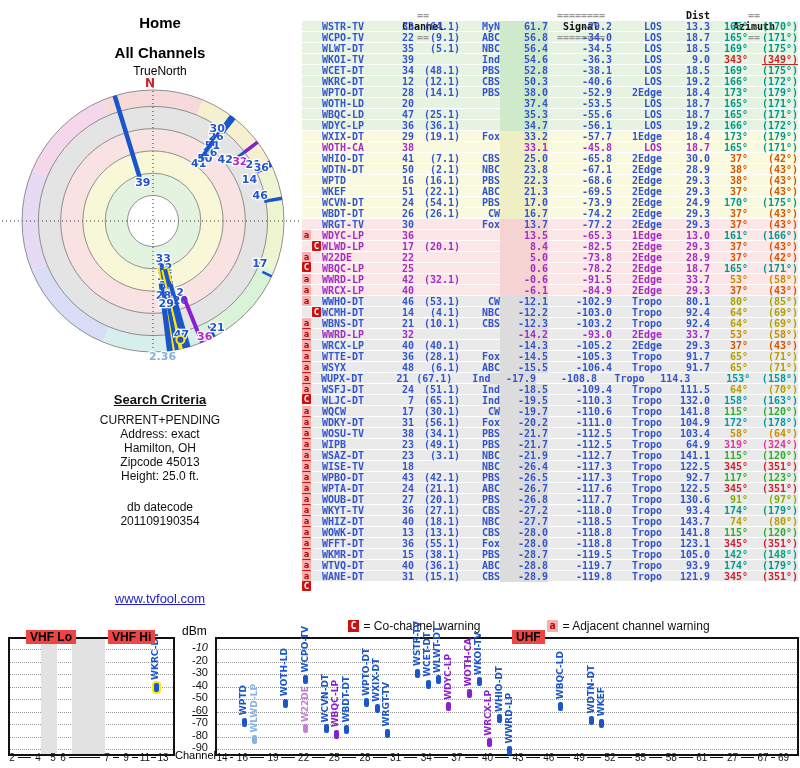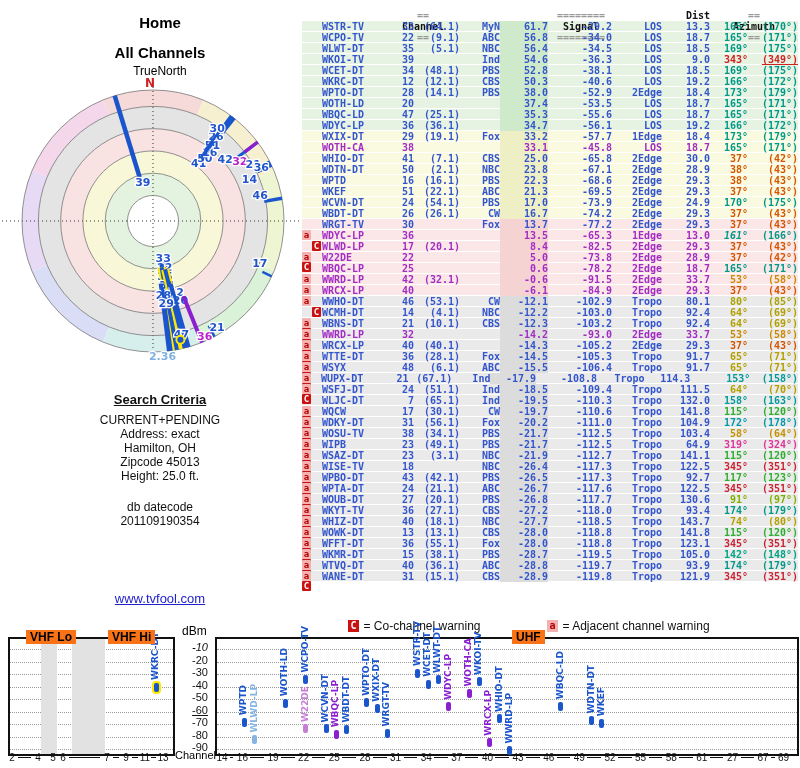--- a/index.html
+++ b/index.html
@@ -42,21 +42,21 @@
        font:bold 10px "DejaVu Sans Mono",monospace;line-height:12px;vertical-align:middle}
   .lgtxt{font-size:12px;color:#111;vertical-align:middle}
   
   .chartbox{border:2px solid #111;background:#fff;overflow:visible}
   .gridline{position:absolute;left:0;width:100%;height:0;border-top:1px dotted #999}
   .grayband{position:absolute;top:0;height:100%;background:#e2e2e2}
   .sbar{position:absolute;width:5px;height:9px;border-radius:2px}
   .sbar.hl{box-shadow:0 0 0 2px #ffe800}
   .blabel{position:absolute;writing-mode:vertical-rl;transform:rotate(180deg);
           font:bold 9px "DejaVu Sans","Liberation Sans",sans-serif;white-space:nowrap}
-  .boxlabel{position:absolute;background:#f97316;padding:0 4px;font:bold 12px "Liberation Sans",sans-serif}
+  .boxlabel{position:absolute;background:#ef4444;padding:0 4px;font:bold 12px "Liberation Sans",sans-serif}
   .dbmtick{position:absolute;right:0;font:11px "Liberation Sans",sans-serif;color:#111}
   .xt{position:absolute;font:10px "Liberation Sans",sans-serif;color:#111;transform:translateX(-50%)}
   .xdash{position:absolute;height:0;border-top:1.5px solid #111;top:6px}
 </style>
 </head>
 <body>
 
 <div class="abs ttl" id="t-home">Home</div>
 <div class="abs ttl" id="t-all">All Channels</div>
 <div class="abs ttl" id="t-tn">TrueNorth</div>
@@ -422,21 +422,21 @@
       <div class="trow bg-p fg-p">
         <span class="cw"><span class="warnbox wb-a">a</span></span>
         <span class="cs">WDYC-LP</span>
         <span class="re">36</span>
         <span class="vi"></span>
         <span class="nw"></span>
         <span class="nm">13.5</span>
         <span class="pw">-65.3</span>
         <span class="pa">1Edge</span>
         <span class="mi">13.0</span>
-        <span class="tr" style="color: rgb(0, 153, 136); font-style: italic;">161°</span>
+        <span class="tr" style="color: rgb(0, 153, 136);">161°</span>
         <span class="mg" style="color: rgb(0, 153, 136);">(166°)</span>
       </div>
       <div class="trow bg-p fg-p">
         <span class="cw"><span class="warnbox wb-c" style="margin-left: 10px;">C</span></span>
         <span class="cs">WLWD-LP</span>
         <span class="re">17</span>
         <span class="vi">(20.1)</span>
         <span class="nw"></span>
         <span class="nm">8.4</span>
         <span class="pw">-82.5</span>

